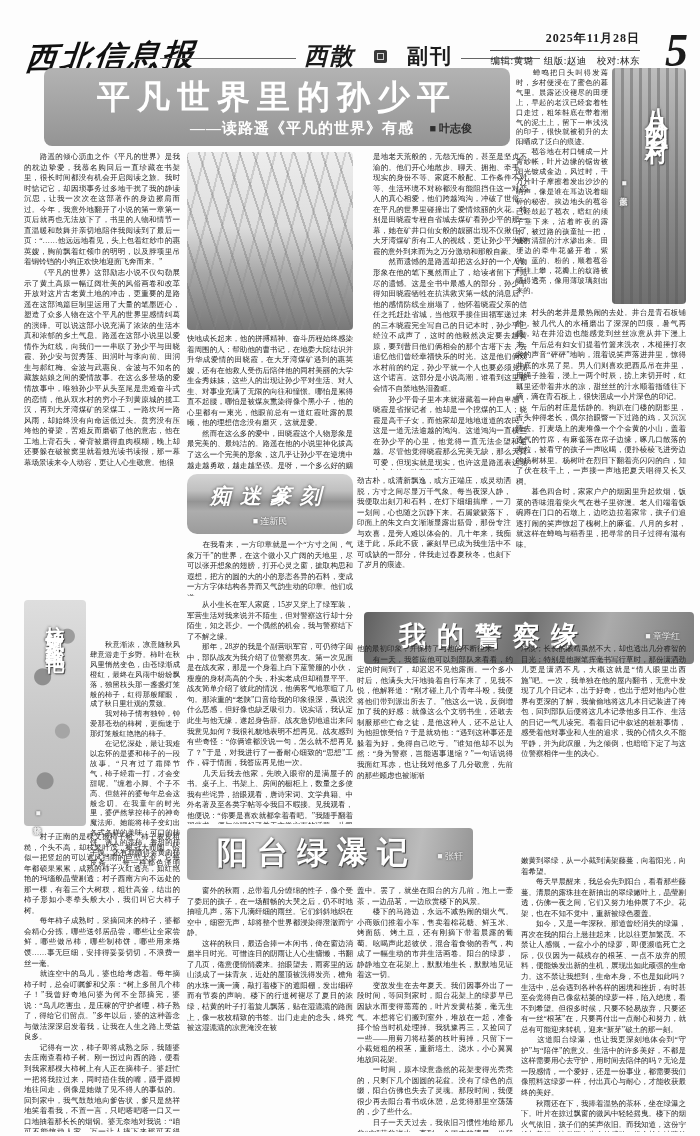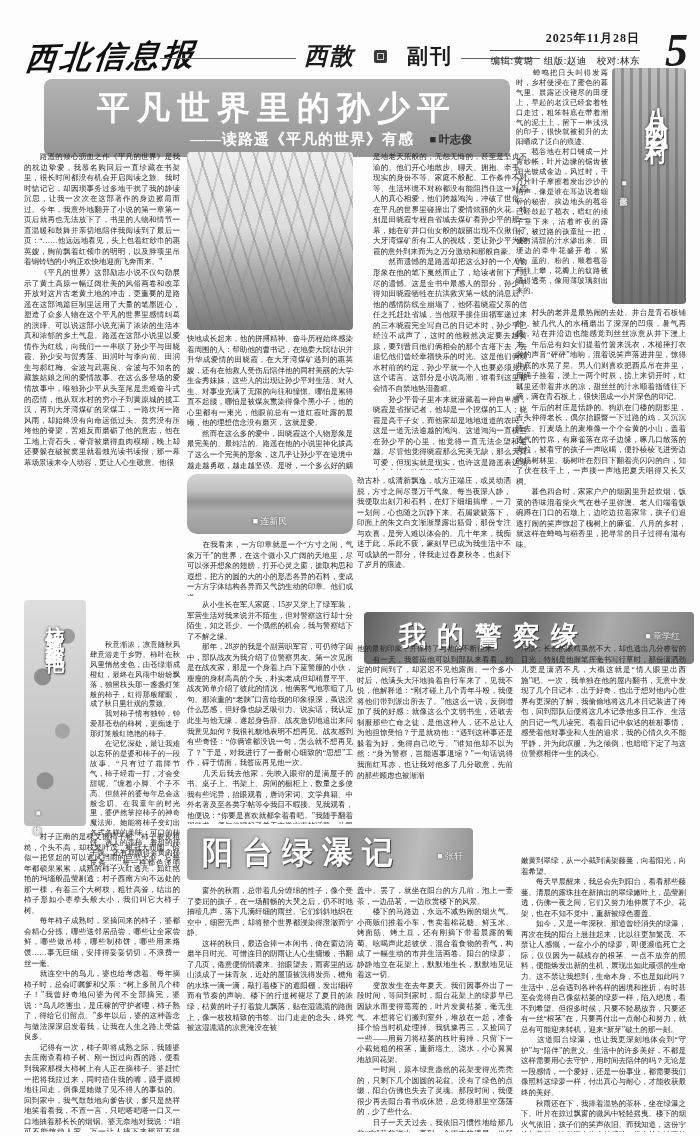--- a/index.html
+++ b/index.html
@@ -15,21 +15,21 @@
   .supp-cal{font-size:24px;font-weight:900;font-style:italic;letter-spacing:1px;}
   .seal{width:13px;height:13px;background:#3a3a3a;border-radius:2px;position:relative;}
   .seal::after{content:"";position:absolute;inset:3px;border:1px solid #cfcfcf;}
   .supp-plain{font-size:21px;font-weight:bold;letter-spacing:2px;}
   .hdr-right{position:absolute;right:60px;top:30px;width:150px;text-align:right;}
   .hdr-date{font-size:12px;font-weight:bold;letter-spacing:1px;padding-bottom:3px;border-bottom:1px solid #555;}
   .hdr-staff{font-size:9.5px;margin-top:4px;letter-spacing:0.5px;}
   .pageno{position:absolute;right:12px;top:24px;font-size:46px;font-weight:900;font-style:italic;}
   
   .main-banner{position:absolute;left:44px;top:68px;width:466px;height:78px;border-radius:8px;
-    background:linear-gradient(180deg,#b3b3b3,#949494);margin-top:11px;}
+    background:linear-gradient(180deg,#b3b3b3,#949494);}
   .main-title{margin-top:7px;text-align:center;font-size:33px;font-weight:900;color:#fff;letter-spacing:7px;}
   .main-sub{position:absolute;left:0;right:96px;bottom:8px;text-align:right;font-size:15px;font-weight:bold;color:#fff;letter-spacing:1px;}
   .main-byline{position:absolute;right:38px;bottom:10px;font-size:11px;color:#2e2e2e;font-weight:bold;}
   
   .col{position:absolute;font-size:7.5px;line-height:10.55px;text-align:justify;white-space:pre-wrap;
     overflow:hidden;color:#262626;}
   .narrow{font-size:7.3px;line-height:9.9px;}
   
   .photo{position:absolute;border-radius:4px;}
   .reeds{left:187px;top:152px;width:166px;height:178px;
@@ -60,21 +60,21 @@
       linear-gradient(180deg,#dedede,#c6c6c6 60%,#bdbdbd);}
   .persim-title{left:18px;top:10px;font-size:19px;letter-spacing:5px;}
   .persim-author{left:8px;bottom:6px;top:auto;}
   .police-banner{left:357px;top:612px;width:330px;height:52px;border-radius:4px;
     background:linear-gradient(105deg,#5f5f5f 0%,#a0a0a0 24%,#6e6e6e 48%,#ababab 72%,#7c7c7c 100%);margin-left:7px;}
   .police-title{position:absolute;left:0;right:70px;top:6px;text-align:center;font-size:27px;font-weight:900;
     color:#fff;letter-spacing:11px;text-shadow:1px 1px 0 #3c3c3c;}
   .police-author{position:absolute;right:14px;top:18px;font-size:9px;color:#f0f0f0;text-shadow:0 0 2px #333;}
   .balcony-banner{left:187px;top:828px;width:286px;height:52px;border-radius:4px;
     background:linear-gradient(100deg,#a2a2a2 0%,#c6c6c6 28%,#8f8f8f 55%,#bcbcbc 80%,#939393 100%);}
-  .balcony-title{position:absolute;left:0;right:56px;top:4px;text-align:center;font-size:31px;font-weight:900;
+  .balcony-title{position:absolute;left:0;right:56px;top:4px;text-align:right;font-size:31px;font-weight:900;
     color:#fff;letter-spacing:9px;text-shadow:1px 1px 0 #4a4a4a,0 0 3px #555;}
   .balcony-author{position:absolute;right:10px;top:22px;font-size:9px;color:#f0f0f0;text-shadow:0 0 2px #333;}
 </style>
 </head>
 <body>
 
 <div id="page">
 
   <div class="masthead">西北信息报</div>
   <div class="hrule" style="left:160px;top:58px;width:380px;"></div>
@@ -108,20 +108,21 @@
     <div class="v-title august-title">八月的乡村</div>
     <div class="v-author august-author">■ 高彦俊</div>
   </div>
   <div class="col" style="left:516px;top:308px;width:170px;height:282px;">　　村头的老井是最热闹的去处。井台是青石板铺的，被几代人的水桶磨出了深深的凹痕，暑气再盛，站在井沿边也能感觉到丝丝凉意从井下漫上来。午后总有妇女们提着竹篮来洗衣，木槌捶打衣裳的声音“砰砰”地响，混着说笑声落进井里，惊得井底的水晃了晃。男人们则喜欢把西瓜吊在井里，用绳子拴着，浸上一两个时辰，捞上来切开时，红瓤里还带着井水的凉，甜丝丝的汁水顺着指缝往下滴，滴在青石板上，很快洇成一小片深色的印记。
 　　午后的村庄是恬静的。狗趴在门楼的阴影里，舌头伸得老长，偶尔抬眼瞥一下过路的鸡，又沉沉睡去。打麦场上的麦堆像一个个金黄的小山，盖着透气的竹席，有麻雀落在席子边缘，啄几口散落的麦粒，被看守的孩子一声吆喝，便扑棱棱飞进旁边的杨树林里。杨树叶在烈日下翻着亮闪闪的白，知了伏在枝干上，一声接一声地把夏天唱得又长又稠。
 　　暮色四合时，家家户户的烟囱里升起炊烟，饭菜的香味混着柴火气在巷子里弥漫。老人们端着饭碗蹲在门口的石墩上，边吃边拉着家常，孩子们追逐打闹的笑声惊起了槐树上的麻雀。八月的乡村，就这样在蝉鸣与稻香里，把寻常的日子过得有滋有味。</div>
   <div class="col narrow" style="left:516px;top:68px;width:92px;height:238px;">　　蝉鸣把日头叫得发蔫时，乡村便浸在了蜜色的暮气里。晨露还没褪尽的田埂上，早起的老汉已经套着牲口走过，粗笨鞋底在带着潮气的泥土上，留下一串浅浅的印子，很快就被初升的太阳晒成了泛白的痕迹。
 　　苞谷地在村口铺成一片青纱帐，叶片边缘的锯齿被阳光镀成金边，风过时，千万片叶子摩擦着发出沙沙的响声，像是谁在耳边说着细碎的秘密。挨边地头的苞谷已经鼓起了苞衣，暗红的须子垂下来，沾着昨夜的露水，被过路的孩童扯一把，便有清甜的汁水渗出来。田埂边的牵牛花盛开着，紫的、蓝的、粉的，顺着苞谷秆往上攀，花瓣上的纹路被晒得透亮，像用薄玻璃刻出来的。</div>
 
   <div class="photo seal-box">
+    <div class="seal-title">痴迷篆刻</div>
     <div class="seal-author">■ 连新民</div>
   </div>
   <div class="col" style="left:187px;top:540px;width:166px;height:56px;">　　在我看来，一方印章就是一个“方寸之间，气象万千”的世界，在这个微小又广阔的天地里，尽可以张开想象的翅膀，打开心灵之窗，摭取构思和遐想，把方的圆的大的小的形态各异的石料，变成一方方字体结构各异而又气韵生动的印章。他们或遒</div>
   <div class="col" style="left:357px;top:476px;width:154px;height:118px;">劲古朴，或清新飘逸，或方正端庄，或灵动洒脱，方寸之间尽显万千气象。每当夜深人静，我便取出刻刀和石料，在灯下细细揣摩，一刀一划间，心也随之沉静下来。石屑簌簌落下，印面上的朱文白文渐渐显露出筋骨，那份专注与欢喜，是旁人难以体会的。几十年来，我痴迷于此，乐此不疲，篆刻早已成为我生活中不可或缺的一部分，伴我走过春夏秋冬，也刻下了岁月的痕迹。</div>
 
   <div class="photo persim-photo">
     <div class="v-title persim-title">柿子熟了红艳艳</div>
     <div class="v-author persim-author">■ 杨晓荣</div>
   </div>
   <div class="col narrow" style="left:90px;top:630px;width:90px;height:228px;margin-top:10px;">　　秋意渐浓，凉意随秋风肆意游走于乡野。柿叶在秋风里悄然变色，由苍绿渐成橙红，最终在风雨中纷纷飘落，独留枝头那一盏盏灯笼般的柿子，红得那般耀眼，成了秋日里壮观的景致。

